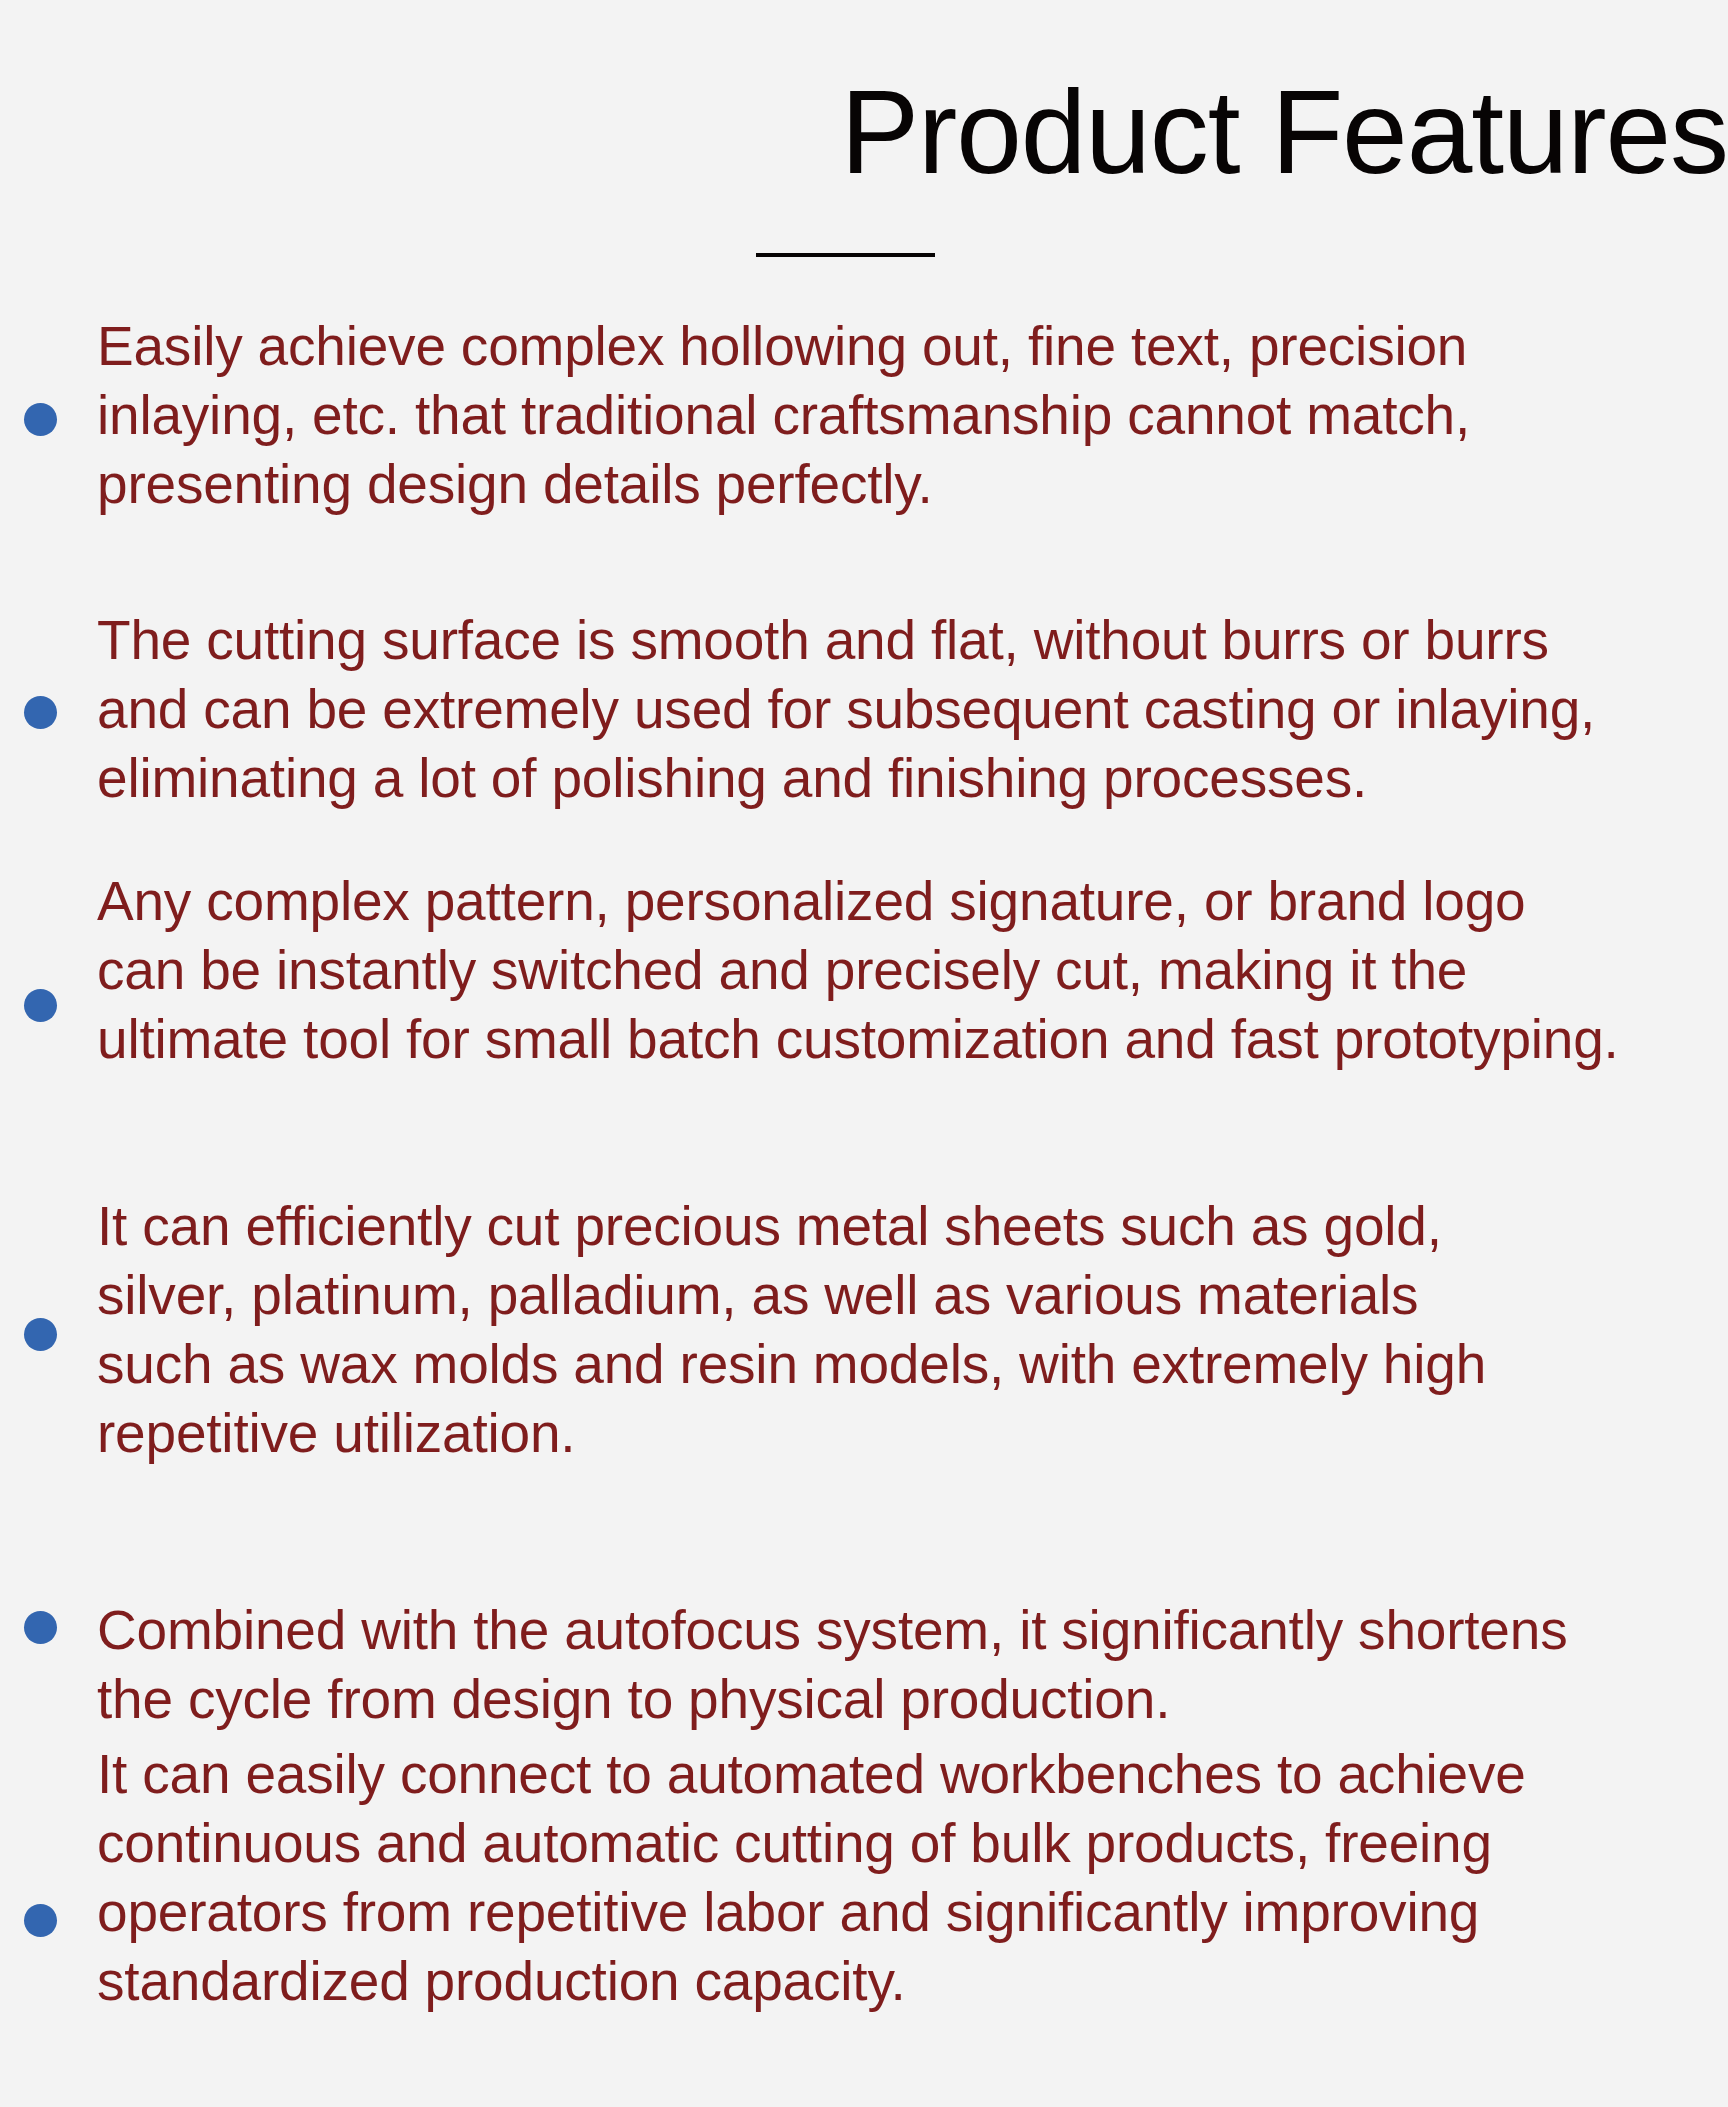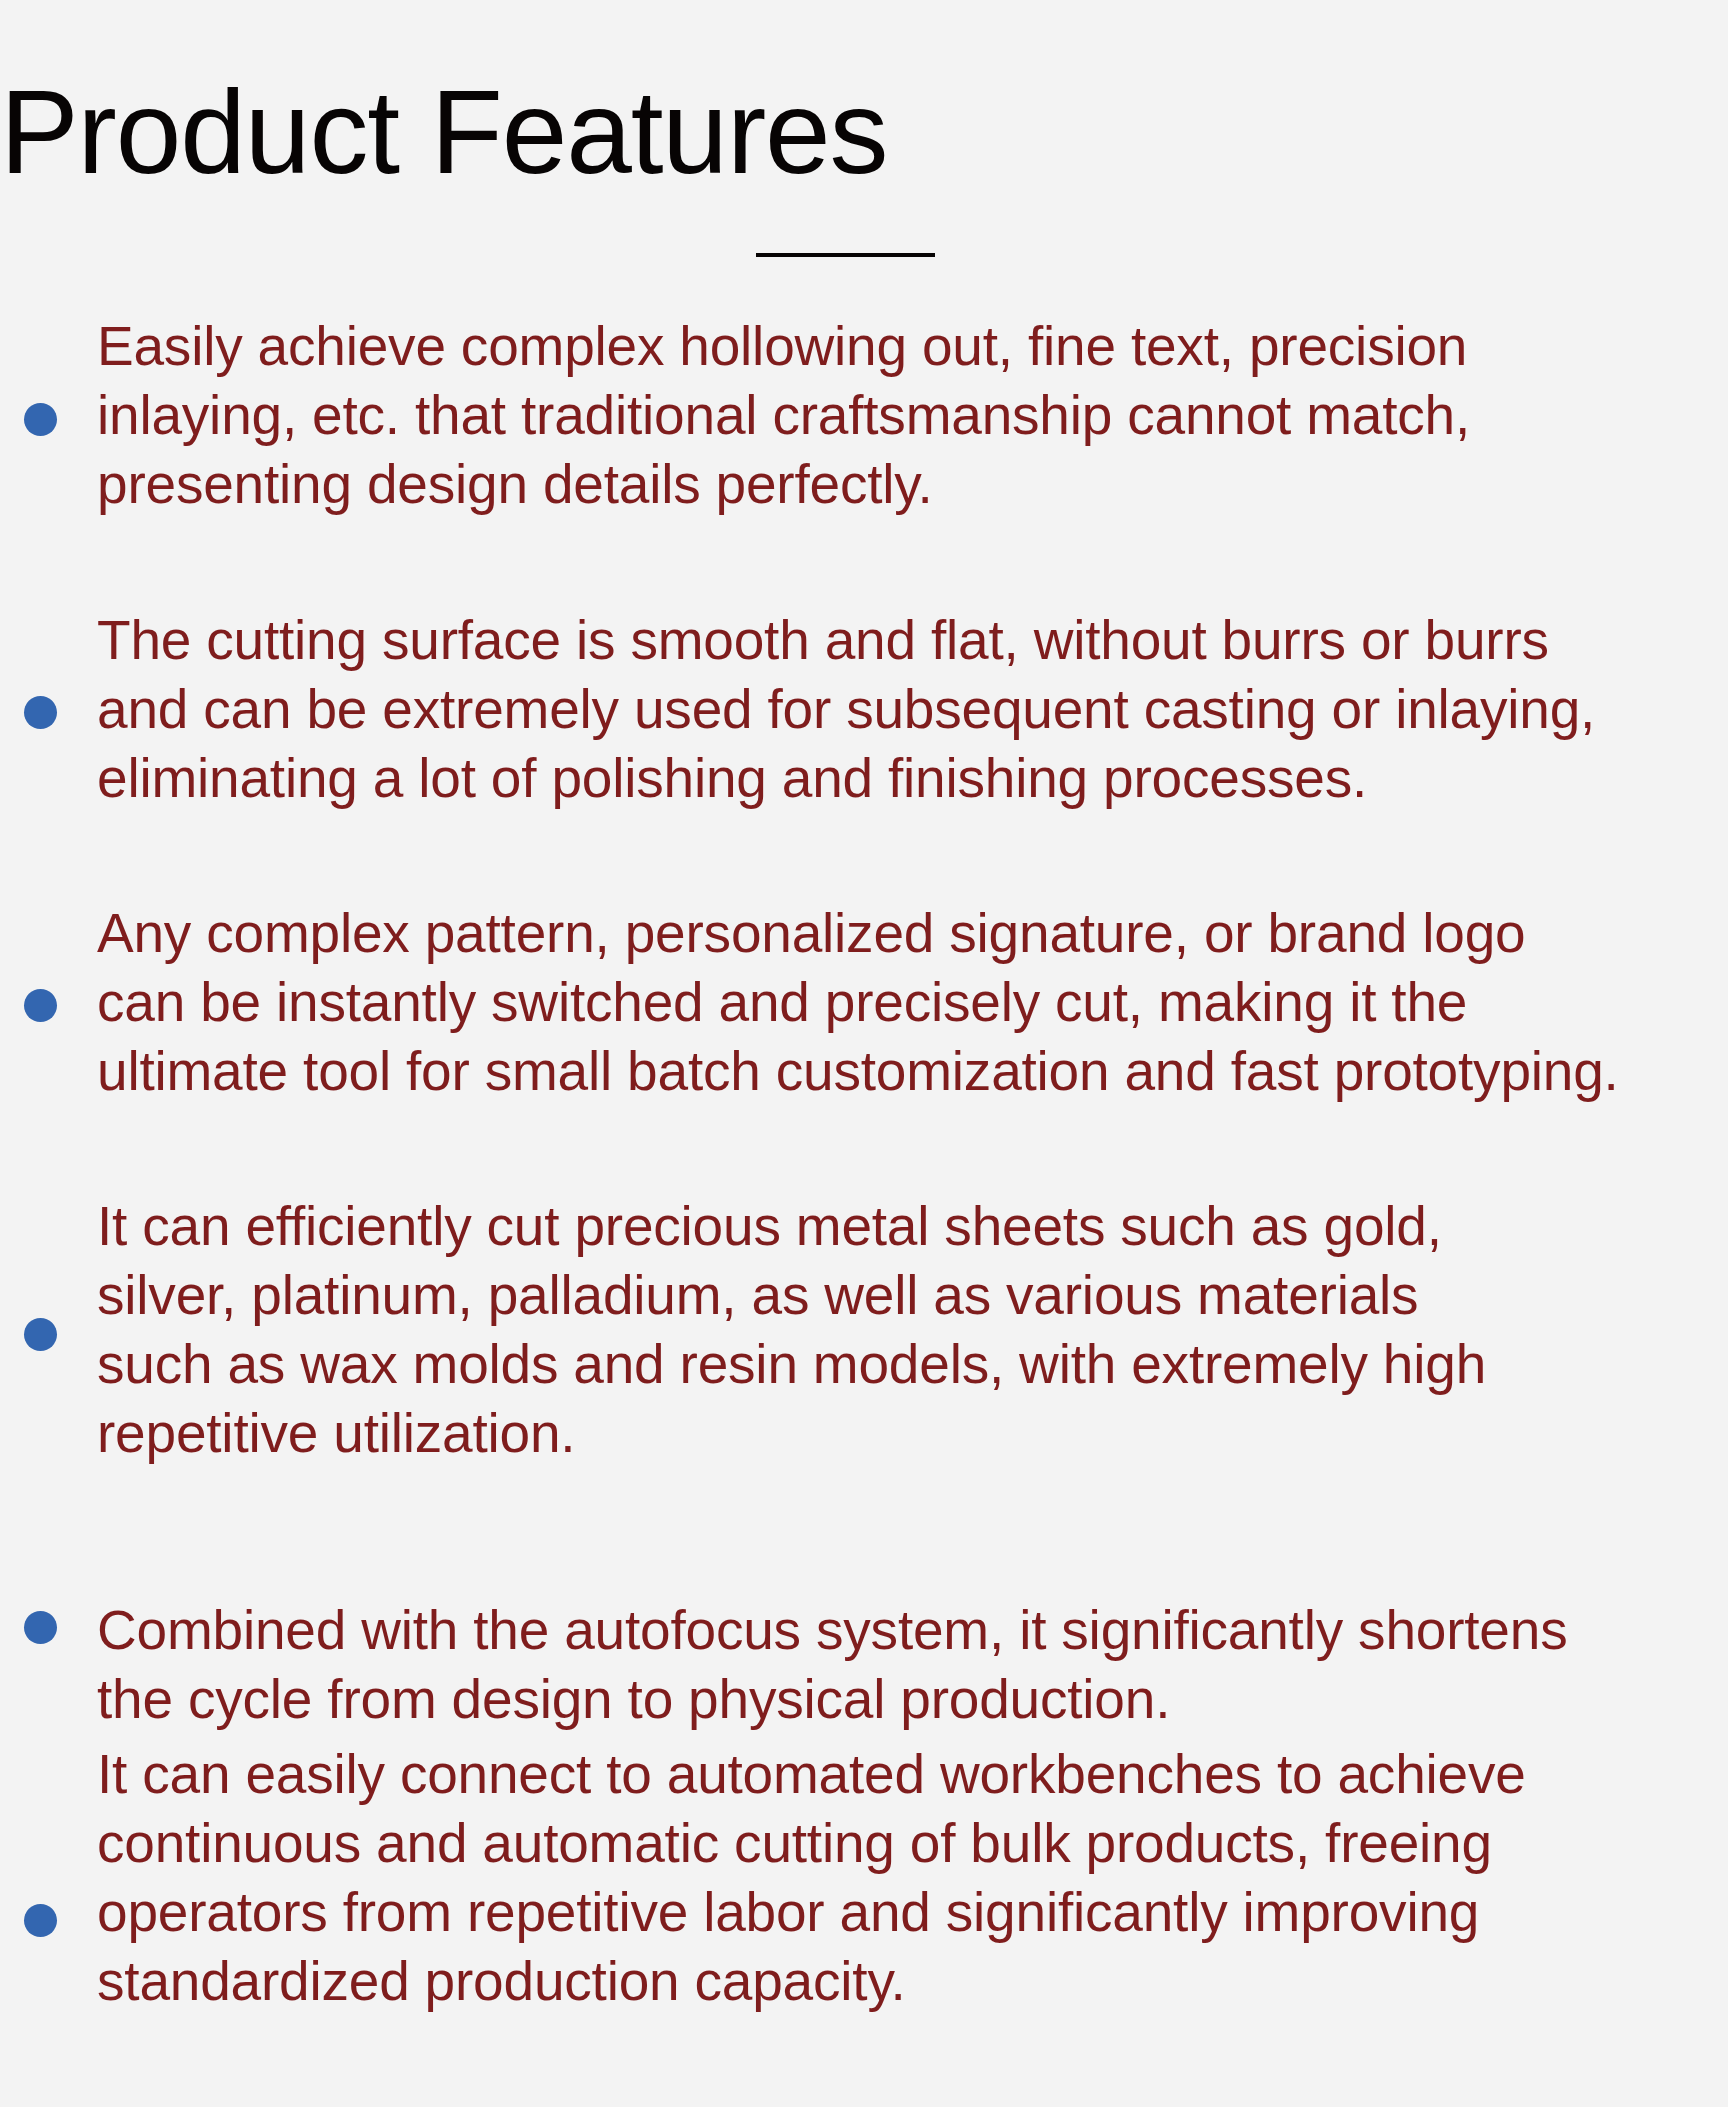--- a/index.html
+++ b/index.html
@@ -7,21 +7,21 @@
     width: 1728px; height: 2108px;
     background: #f3f3f3;
     position: relative;
     overflow: hidden;
     font-family: "Liberation Sans", "DejaVu Sans", sans-serif;
   }
   .title {
     position: absolute;
     left: 0; width: 1728px;
     top: 66px;
-    text-align: left;
+    text-align: right;
     font-size: 118px;
     line-height: 133px;
     color: #070404;
     margin: 0;
     font-weight: normal;
     letter-spacing: -1.1px;
     padding-left: 0px;
     box-sizing: border-box;
   }
   .divider {
@@ -70,21 +70,21 @@
 
   <div class="feature">
     <span class="bullet" style="top:696px"></span>
     <p class="feature-text" style="top:606px">The cutting surface is smooth and flat, without burrs or burrs
 and can be extremely used for subsequent casting or inlaying,
 eliminating a lot of polishing and finishing processes.</p>
   </div>
 
   <div class="feature">
     <span class="bullet" style="top:989px"></span>
-    <p class="feature-text" style="top:899px">Any complex pattern, personalized signature, or brand logo
+    <p class="feature-text" style="top:867px">Any complex pattern, personalized signature, or brand logo
 can be instantly switched and precisely cut, making it the
 ultimate tool for small batch customization and fast prototyping.</p>
   </div>
 
   <div class="feature">
     <span class="bullet" style="top:1318px"></span>
     <p class="feature-text" style="top:1192px">It can efficiently cut precious metal sheets such as gold,
 silver, platinum, palladium, as well as various materials
 such as wax molds and resin models, with extremely high
 repetitive utilization.</p>

